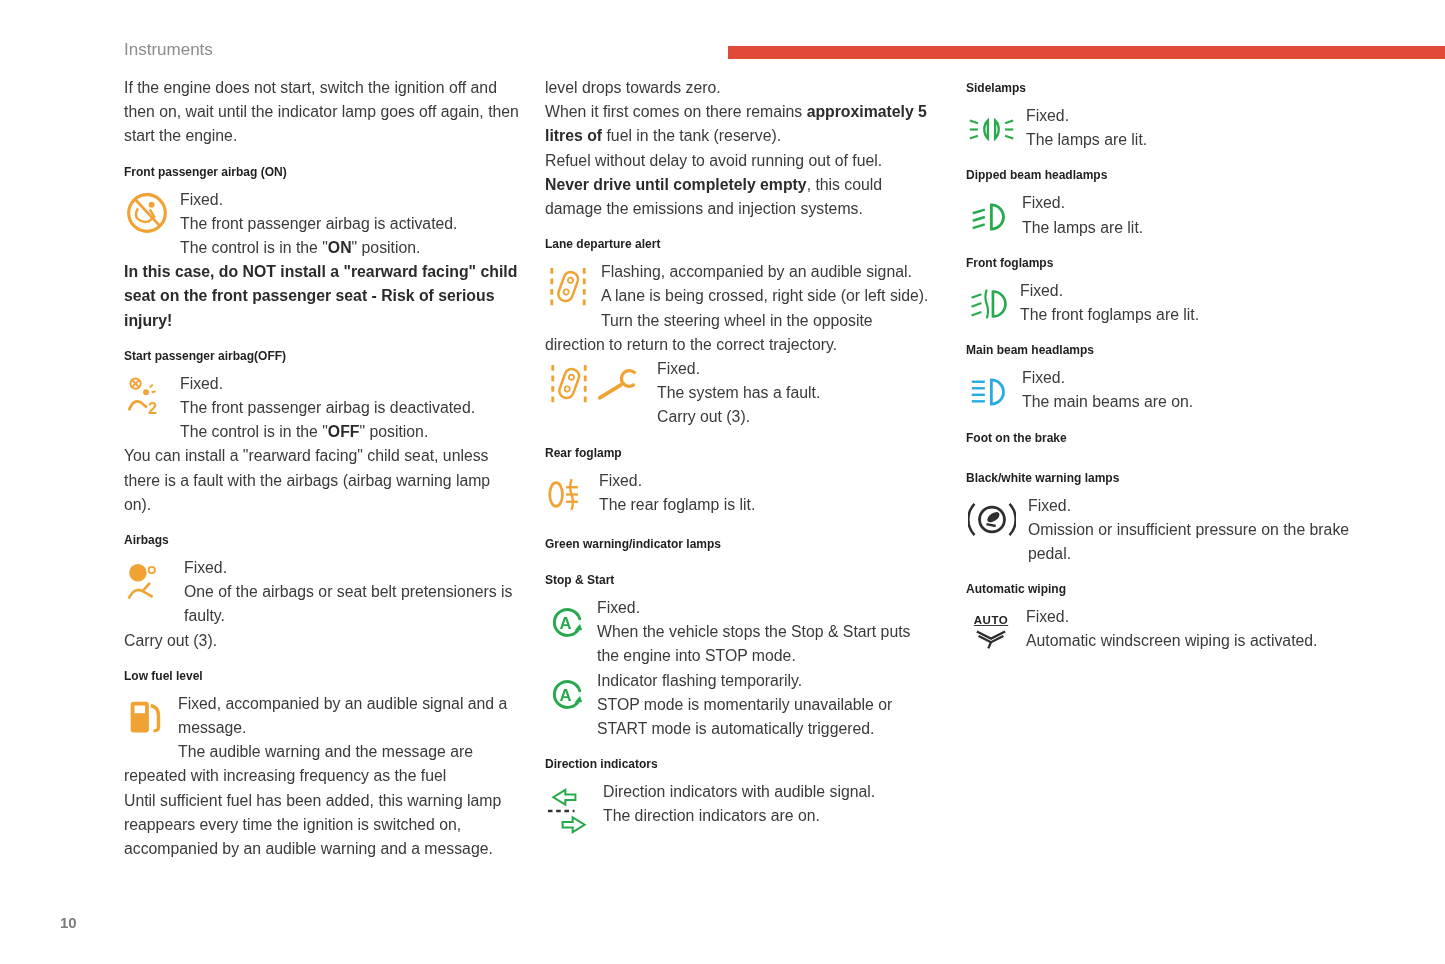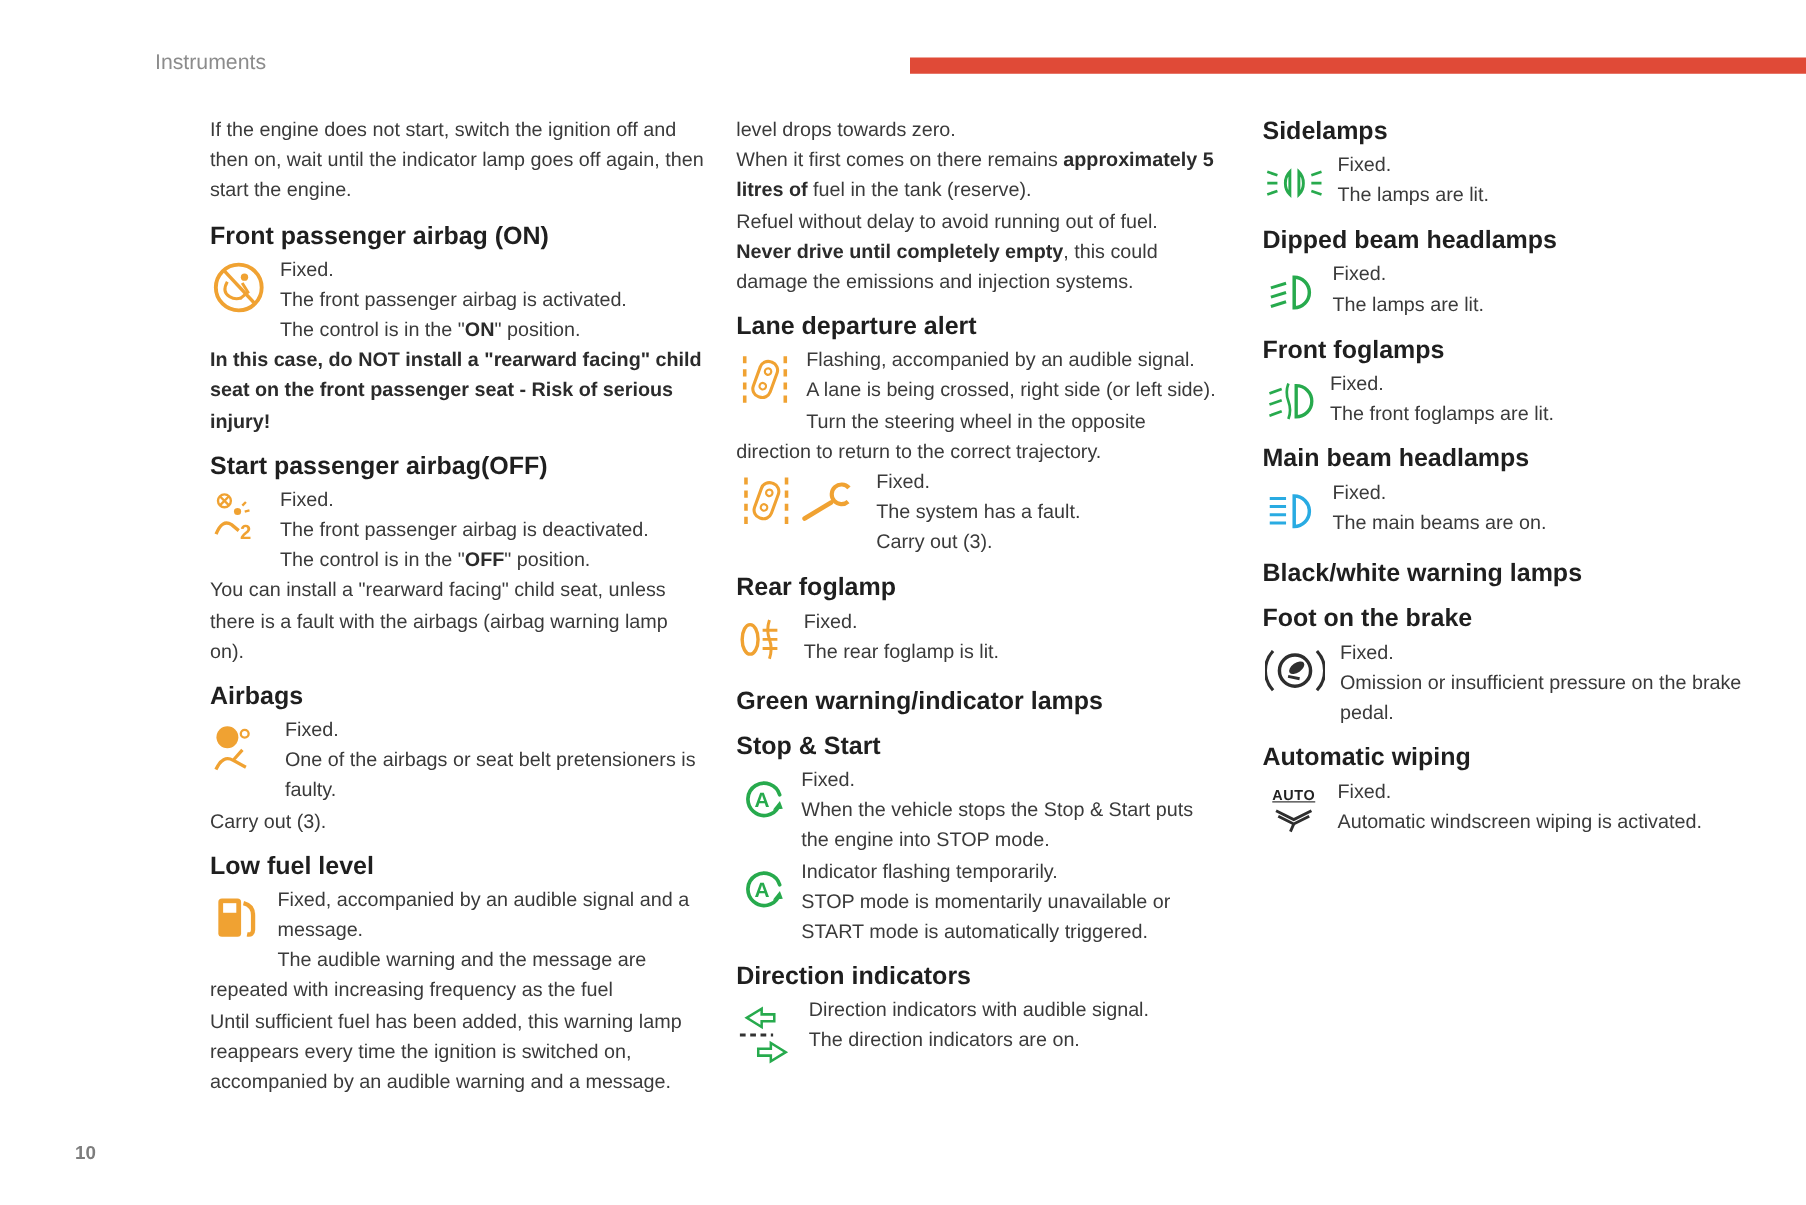--- a/index.html
+++ b/index.html
@@ -1,25 +1,25 @@
 <!DOCTYPE html>
 <html><head>
 <meta charset="utf-8">
 <style>
   html,body{margin:0;padding:0;background:#fff;}
   .page{position:relative;width:1445px;height:964px;background:#ffffff;overflow:hidden;
         font-family:"Liberation Sans",sans-serif;color:#3a3a3a;padding-left:48px;}
   .header-label{position:absolute;left:124px;top:40px;font-size:17px;color:#8c8c8c;}
   .red-bar{position:absolute;left:728px;top:46px;width:717px;height:13px;background:#e04a37;}
   .page-number{position:absolute;left:60px;top:914px;font-size:15px;font-weight:bold;color:#7d7d7d;text-align:center;}
-  .col{position:absolute;top:93px;font-size:15.8px;line-height:24.2px;margin-left:44px;}
+  .col{position:absolute;top:76px;font-size:15.8px;line-height:24.2px;}
   .col1{left:124px;width:395px;}
   .col2{left:545px;width:389px;}
   .col3{left:966px;width:392px;}
-  .h{font-weight:bold;color:#1f1f1f;font-size:20px;line-height:25px;margin:11px 0 3px;clear:both;}
+  .h{font-weight:bold;color:#1f1f1f;font-size:12px;line-height:25px;margin:11px 0 3px;clear:both;}
   .sec{margin-top:15px;}
   .body{margin:0;}
   .b{font-weight:bold;color:#2b2b2b;}
   .entry{clear:both;}
   .icon-box{float:left;margin:3px 10px 2px 0;display:flex;align-items:center;justify-content:center;}
   .ib-w44{width:46px;height:45px;}
   .ib-w42{width:46px;height:44px;}
   .ib-w48{width:50px;height:46px;}
   .ib-fuel{width:44px;height:46px;}
   .ib-lane{width:46px;height:47px;}
@@ -267,23 +267,23 @@
           <line x1="3" y1="5" x2="17" y2="5" stroke="#29abe2" stroke-width="2.6"></line>
           <line x1="3" y1="12" x2="17" y2="12" stroke="#29abe2" stroke-width="2.6"></line>
           <line x1="3" y1="19" x2="17" y2="19" stroke="#29abe2" stroke-width="2.6"></line>
           <line x1="3" y1="26" x2="17" y2="26" stroke="#29abe2" stroke-width="2.6"></line>
         </svg>
       </div>
       <div>Fixed.</div>
       <div>The main beams are on.</div>
     </div>
 
+    <div class="h">Foot on the brake</div>
+
     <div class="h sec">Black/white warning lamps</div>
-
-    <div class="h">Foot on the brake</div>
     <div class="entry">
       <div class="icon-box ib-foot">
         <svg viewBox="0 0 52 44" width="48" height="41">
           <path d="M7 5 a25 25 0 0 0 0 34" fill="none" stroke="#2e2e2e" stroke-width="2.8"></path>
           <path d="M45 5 a25 25 0 0 1 0 34" fill="none" stroke="#2e2e2e" stroke-width="2.8"></path>
           <circle cx="26" cy="22" r="13.5" fill="none" stroke="#2e2e2e" stroke-width="3"></circle>
           <ellipse cx="27.5" cy="19.5" rx="7.5" ry="4.2" transform="rotate(-35 27.5 19.5)" fill="#2e2e2e"></ellipse>
           <line x1="20" y1="27" x2="30" y2="29" stroke="#2e2e2e" stroke-width="2.6"></line>
         </svg>
       </div>

